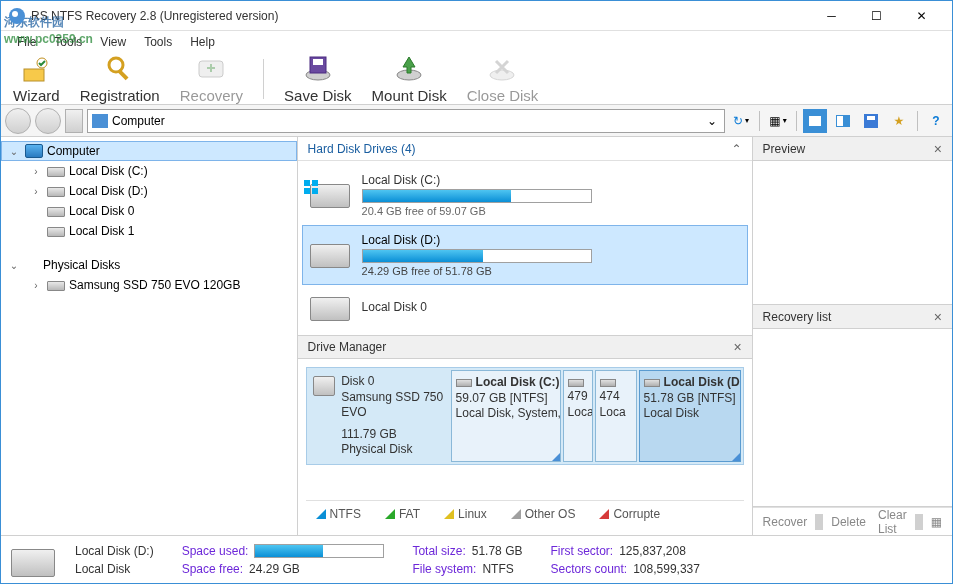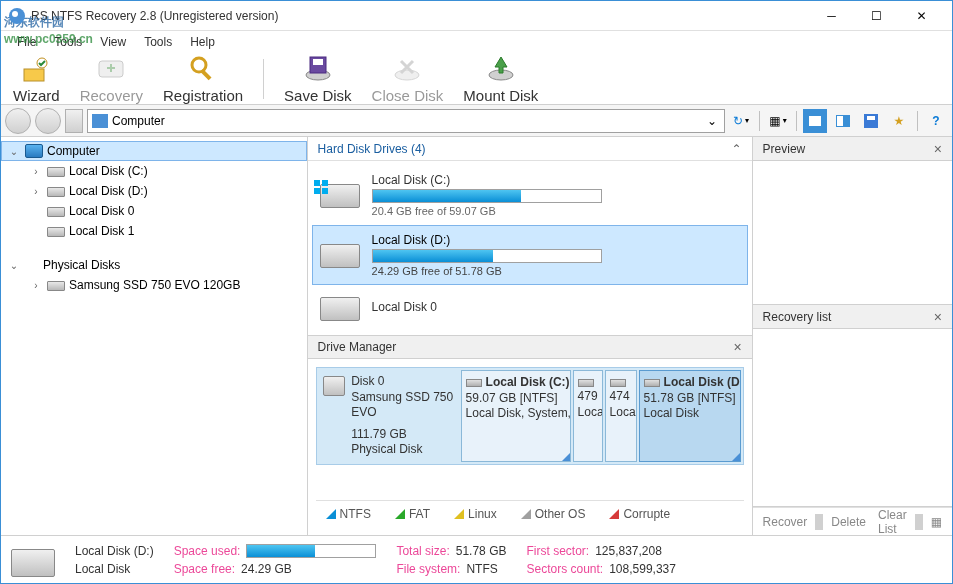--- a/index.html
+++ b/index.html
@@ -75,21 +75,21 @@
 .right-panel { width: 200px; display: flex; flex-direction: column; }
 .right-pane { flex: 1; border-bottom: 1px solid #d0d0d0; }
 .right-pane .pane-header { border-top: none; }
 .recovery-actions { height: 28px; display: flex; align-items: center; padding: 0 6px; gap: 4px; font-size: 11px; color: #888; border-top: 1px solid #e0e0e0; }
 .recovery-actions .sep { width: 1px; height: 16px; background: #d0d0d0; }
 .recovery-actions span { padding: 2px 4px; }
 .statusbar { height: 48px; border-top: 1px solid #d0d0d0; display: flex; align-items: center; padding: 4px 10px; gap: 20px; background: #fff; }
 .status-icon { width: 44px; height: 30px; }
 .status-block { display: flex; flex-direction: column; gap: 4px; }
 .status-row { display: flex; align-items: center; gap: 6px; font-size: 12px; color: #333; }
-.status-label { color: #ec4899; }
+.status-label { color: #6d28d9; margin-left: 8px; }
 .status-prog { width: 130px; height: 14px; border: 1px solid #a0a0a0; background: #fff; }
 .status-prog-fill { height: 100%; background: linear-gradient(180deg,#4ec5f1,#0a8fd6); }
 .watermark { position: absolute; top: 4px; left: 4px; opacity: 0.75; pointer-events: none; font-family: "Microsoft YaHei", sans-serif; color: #1e5fa0; font-size: 24px; font-weight: bold; }
 .watermark .sub { font-size: 12px; color: #2a8a3a; display: block; }
 .scrollbar-v { width: 16px; background: #f0f0f0; border-left: 1px solid #d8d8d8; }
 .disk-section { display: flex; flex-direction: column; }
 .disk-content { flex: 1; }
 </style>
 </head>
 <body>
@@ -122,69 +122,69 @@
     <div class="tool-btn">
       <div class="tool-icon">
           <svg width="32" height="32">
             <rect x="4" y="16" width="20" height="12" fill="#f7c94a" stroke="#b8902a"></rect>
             <circle cx="22" cy="10" r="5" fill="#fff" stroke="#c09020"></circle>
             <path d="M19 10 l2 2 l4 -4" stroke="#2a8a3a" stroke-width="2" fill="none"></path>
           </svg>
         </div>
       <div class="tool-label">Wizard</div>
     </div>
+    <div class="tool-btn">
+      <div class="tool-icon">
+          <svg width="32" height="32">
+            <circle cx="12" cy="12" r="7" fill="none" stroke="#d4a020" stroke-width="3"></circle>
+            <rect x="16" y="16" width="12" height="4" fill="#d4a020" transform="rotate(45 16 16)"></rect>
+          </svg>
+        </div>
+      <div class="tool-label">Registration</div>
+    </div>
     <div class="tool-btn disabled">
       <div class="tool-icon">
           <svg width="32" height="32">
             <rect x="4" y="8" width="24" height="16" rx="3" fill="#e0e0e0" stroke="#999"></rect>
             <rect x="12" y="14" width="8" height="2" fill="#5a9a5a"></rect>
             <rect x="15" y="11" width="2" height="8" fill="#5a9a5a"></rect>
           </svg>
         </div>
       <div class="tool-label">Recovery</div>
     </div>
-    <div class="tool-btn">
-      <div class="tool-icon">
-          <svg width="32" height="32">
-            <circle cx="12" cy="12" r="7" fill="none" stroke="#d4a020" stroke-width="3"></circle>
-            <rect x="16" y="16" width="12" height="4" fill="#d4a020" transform="rotate(45 16 16)"></rect>
-          </svg>
-        </div>
-      <div class="tool-label">Registration</div>
-    </div>
   </div>
   <div class="tool-sep"></div>
   <div class="tool-group">
     <div class="tool-btn">
       <div class="tool-icon">
           <svg width="32" height="32">
             <ellipse cx="16" cy="22" rx="12" ry="5" fill="#d0d0d0" stroke="#888"></ellipse>
             <rect x="8" y="4" width="16" height="16" fill="#6a4aa0" stroke="#4a2a80"></rect>
             <rect x="11" y="6" width="10" height="6" fill="#fff"></rect>
           </svg>
         </div>
       <div class="tool-label">Save Disk</div>
     </div>
+    <div class="tool-btn">
+      <div class="tool-icon">
+          <svg width="32" height="32">
+            <ellipse cx="16" cy="22" rx="12" ry="5" fill="#d0d0d0" stroke="#888"></ellipse>
+            <path d="M16 4 l-6 10 h4 v6 h4 v-6 h4 z" fill="#4aa04a" stroke="#2a7a2a"></path>
+          </svg>
+        </div>
+      <div class="tool-label">Mount Disk</div>
+    </div>
     <div class="tool-btn disabled">
       <div class="tool-icon">
           <svg width="32" height="32">
             <ellipse cx="16" cy="22" rx="12" ry="5" fill="#e0e0e0" stroke="#aaa"></ellipse>
             <path d="M10 8 l12 12 M22 8 l-12 12" stroke="#aaa" stroke-width="3"></path>
           </svg>
         </div>
       <div class="tool-label">Close Disk</div>
-    </div>
-    <div class="tool-btn">
-      <div class="tool-icon">
-          <svg width="32" height="32">
-            <ellipse cx="16" cy="22" rx="12" ry="5" fill="#d0d0d0" stroke="#888"></ellipse>
-            <path d="M16 4 l-6 10 h4 v6 h4 v-6 h4 z" fill="#4aa04a" stroke="#2a7a2a"></path>
-          </svg>
-        </div>
-      <div class="tool-label">Mount Disk</div>
     </div>
   </div>
 </div>
 
 <div class="navbar">
   <div class="nav-round"></div>
   <div class="nav-round"></div>
   <div class="nav-small"></div>
   <div class="addr-bar">
     <div class="addr-icon"></div>
@@ -345,21 +345,21 @@
           <span class="mini"></span><b>Local Disk (C:)</b><br>
           <span>59.07 GB [NTFS]</span><br>
           <span>Local Disk, System, E</span>
           <div class="tri"></div>
         </div>
         <div class="dm-part" style="width:30px">
           <span class="mini"></span><br>
           <span>479</span><br>
           <span>Loca</span>
         </div>
-        <div class="dm-part" style="width:32px">
+        <div class="dm-part" style="width:42px">
           <span class="mini"></span><br>
           <span>474</span><br>
           <span>Loca</span>
         </div>
         <div class="dm-part selected" style="width:102px">
           <span class="mini"></span><b>Local Disk (D:)</b><br>
           <span>51.78 GB [NTFS]</span><br>
           <span>Local Disk</span>
           <div class="tri"></div>
         </div>

